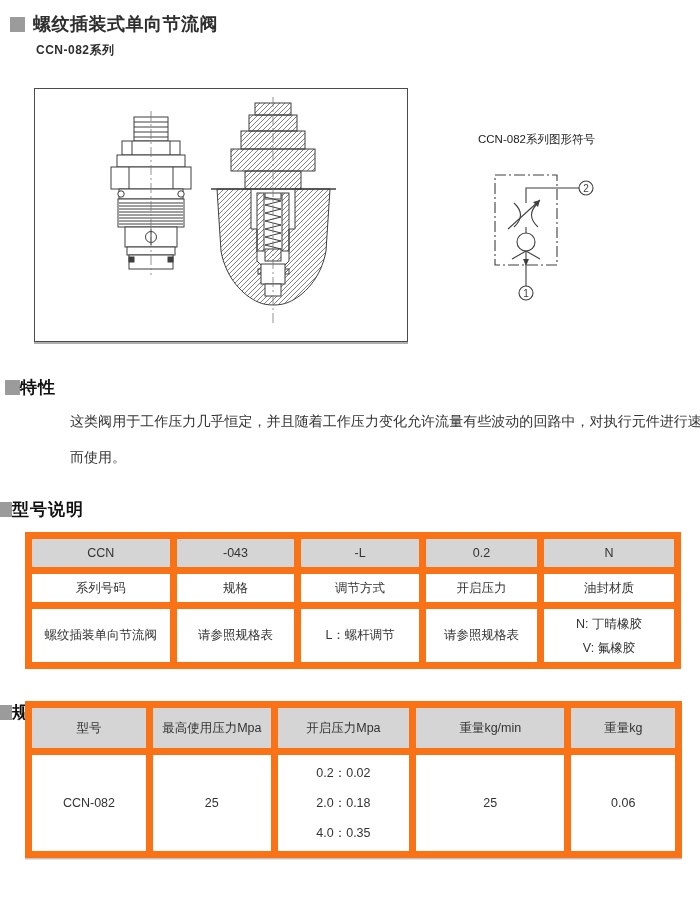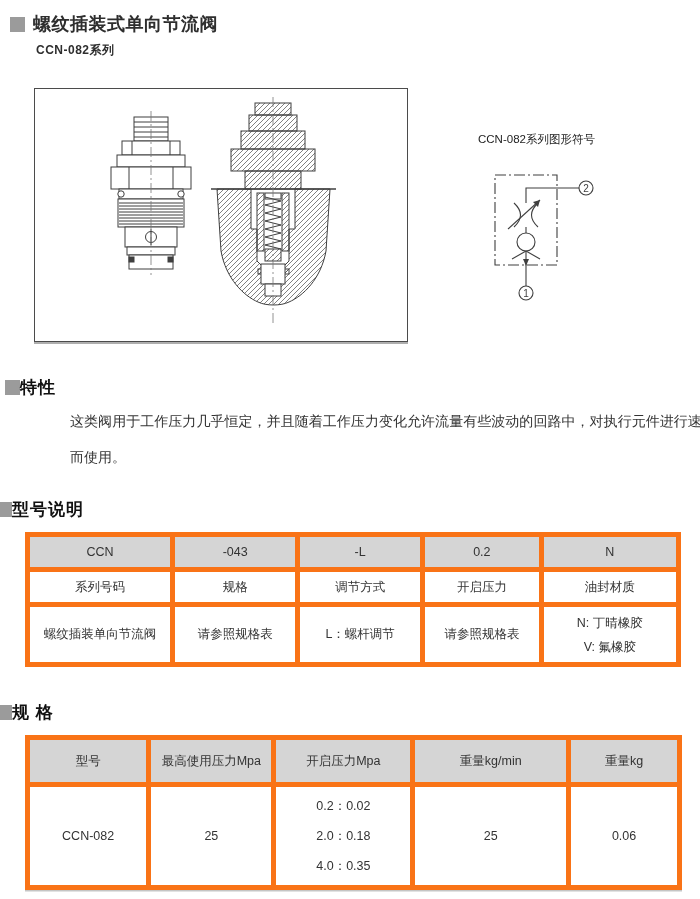--- a/index.html
+++ b/index.html
@@ -26,24 +26,24 @@
   
   .sec-head{position:absolute;display:flex;align-items:center;}
   .sec-head .txt{font-size:17px;font-weight:bold;letter-spacing:1px;color:#111;}
 
   
   .features-body{position:absolute;left:22px;top:403px;width:674px;
     font-size:14px;line-height:36px;color:#333;text-align:justify;margin-left:48px;}
 
   
   table{border-collapse:collapse;table-layout:fixed;}
-  td{border:5px solid #f97316;text-align:center;vertical-align:middle;
+  td{border:7px solid #f97316;text-align:center;vertical-align:middle;
      font-size:12.5px;color:#333;padding:2px 3px;margin-top:36px;}
   .model-table{position:absolute;left:25px;top:532px;width:656px;border:1.5px solid #3c3c3c;}
-  .spec-table{position:absolute;left:25px;top:735px;width:657px;border:1.5px solid #3c3c3c;
+  .spec-table{position:absolute;left:25px;top:701px;width:657px;border:1.5px solid #3c3c3c;
     box-shadow:0 1.5px 0 rgba(140,140,140,.5);}
   .gray-row td{background:#d5d5d5;}
   .model-table tr.r1{height:35px;} .model-table tr.r2{height:35px;} .model-table tr.r3{height:60px;}
   .spec-table tr.hr{height:47px;} .spec-table tr.br{height:103px;}
   .cell-lines div{line-height:24px;}
   .press-lines div{line-height:30px;}
 </style>
 </head>
 <body>
 

